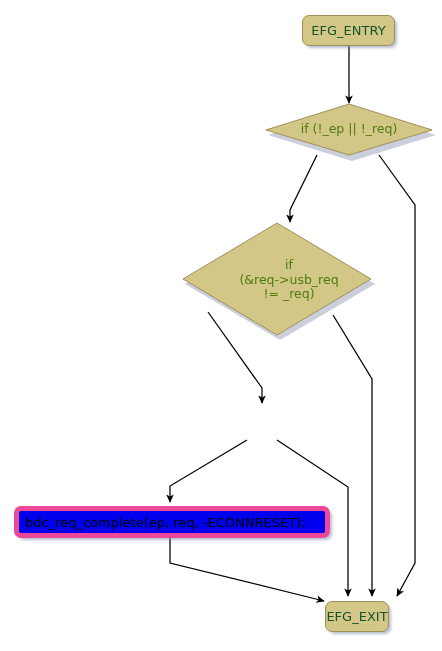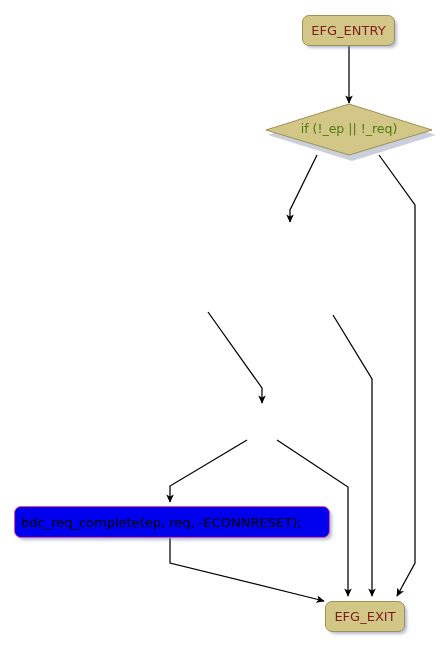--- a/index.html
+++ b/index.html
@@ -25,34 +25,34 @@
   .node {
     position: absolute;
     box-sizing: border-box;
   }
 
   
   .terminal {
     background: #D3C787;
     border: 1px solid #A08F58;
     border-radius: 7px;
-    color: #7f1d1d;
+    color: #14532d;
     font-size: 13px;
     line-height: 1;
     display: flex;
     align-items: center;
     justify-content: center;
     box-shadow: 3px 3px 3px -1px rgba(125,137,170,0.55);
     z-index: 3;
   }
 
   
   .stmt {
     background: #0000EE;
-    border: 1px solid #ec4899;
+    border: 5px solid #ec4899;
     border-radius: 7px;
     color: #000000;
     font-size: 13px;
     line-height: 1;
     display: flex;
     align-items: center;
     justify-content: flex-start;
     padding-left: 6px;
     box-shadow: 3px 3px 3px -1px rgba(125,137,170,0.55);
     z-index: 3;
@@ -122,23 +122,32 @@
   </div>
 
   <div class="node diamond" style="left:265px; top:103px; width:168px; height:53px;">
     <svg width="168" height="53" viewBox="0 0 168 53" xmlns="http://www.w3.org/2000/svg">
       <path d="M87,6 L171,32 L87,58 L3,32 Z" fill="#9FA8BE" opacity="0.55"></path>
       <path d="M84,1 L167,27 L84,52 L1,27 Z" fill="#D3C787" stroke="#A08F58" stroke-width="1"></path>
     </svg>
     <div class="dlabel" style="padding-bottom:1px;">if (!_ep || !_req)</div>
   </div>
 
+  <div class="node diamond" style="left:182px; top:222px; width:190px; height:116px;">
+    <svg width="190" height="116" viewBox="0 0 190 116" xmlns="http://www.w3.org/2000/svg">
+      <path d="M98,6 L193,62 L98,118 L3,62 Z" fill="#9FA8BE" opacity="0.55"></path>
+      <path d="M95,1 L189,57 L95,113 L1,57 Z" fill="#D3C787" stroke="#A08F58" stroke-width="1"></path>
+    </svg>
+    <div class="dlabel" style="padding-left:12px; padding-bottom:2px;">if
+(&amp;req-&gt;usb_req
+!= _req)</div>
+  </div>
 
 
   <div class="node stmt" style="left:14px; top:506px; width:316px; height:32px;">
     <span>bdc_req_complete(ep, req, -ECONNRESET);</span>
   </div>
 
-  <div class="node terminal" style="left:325px; top:601px; width:80px; height:31px;">
+  <div class="node terminal" style="left:325px; top:601px; width:64px; height:31px;">
     <span>EFG_EXIT</span>
   </div>
 
 </div>
 
 </body></html>

